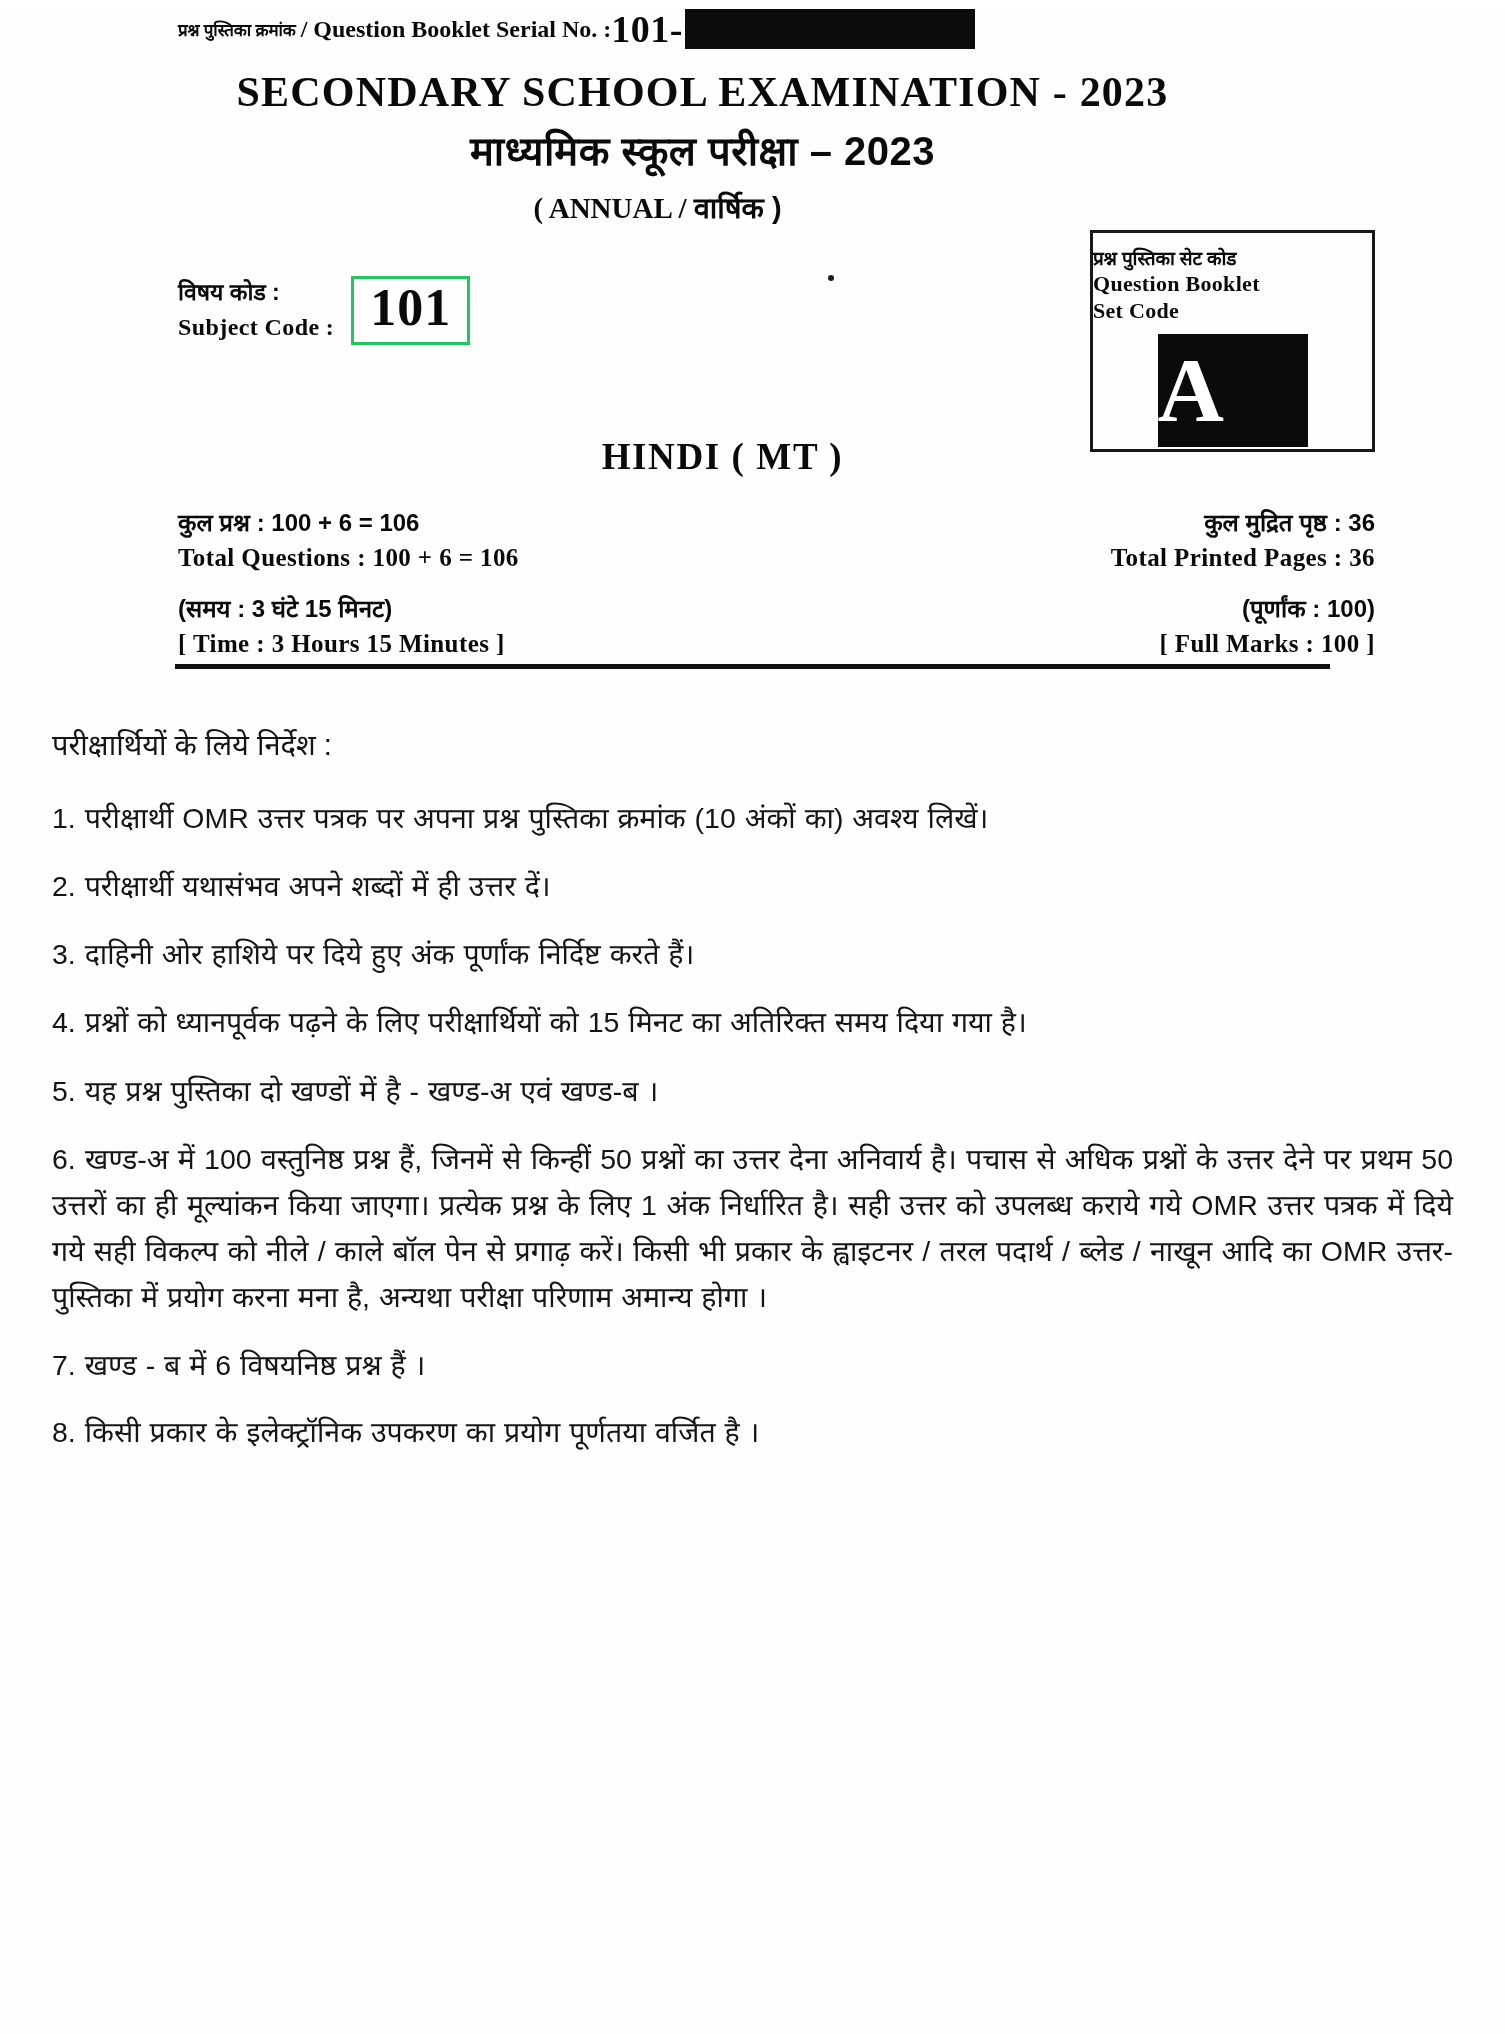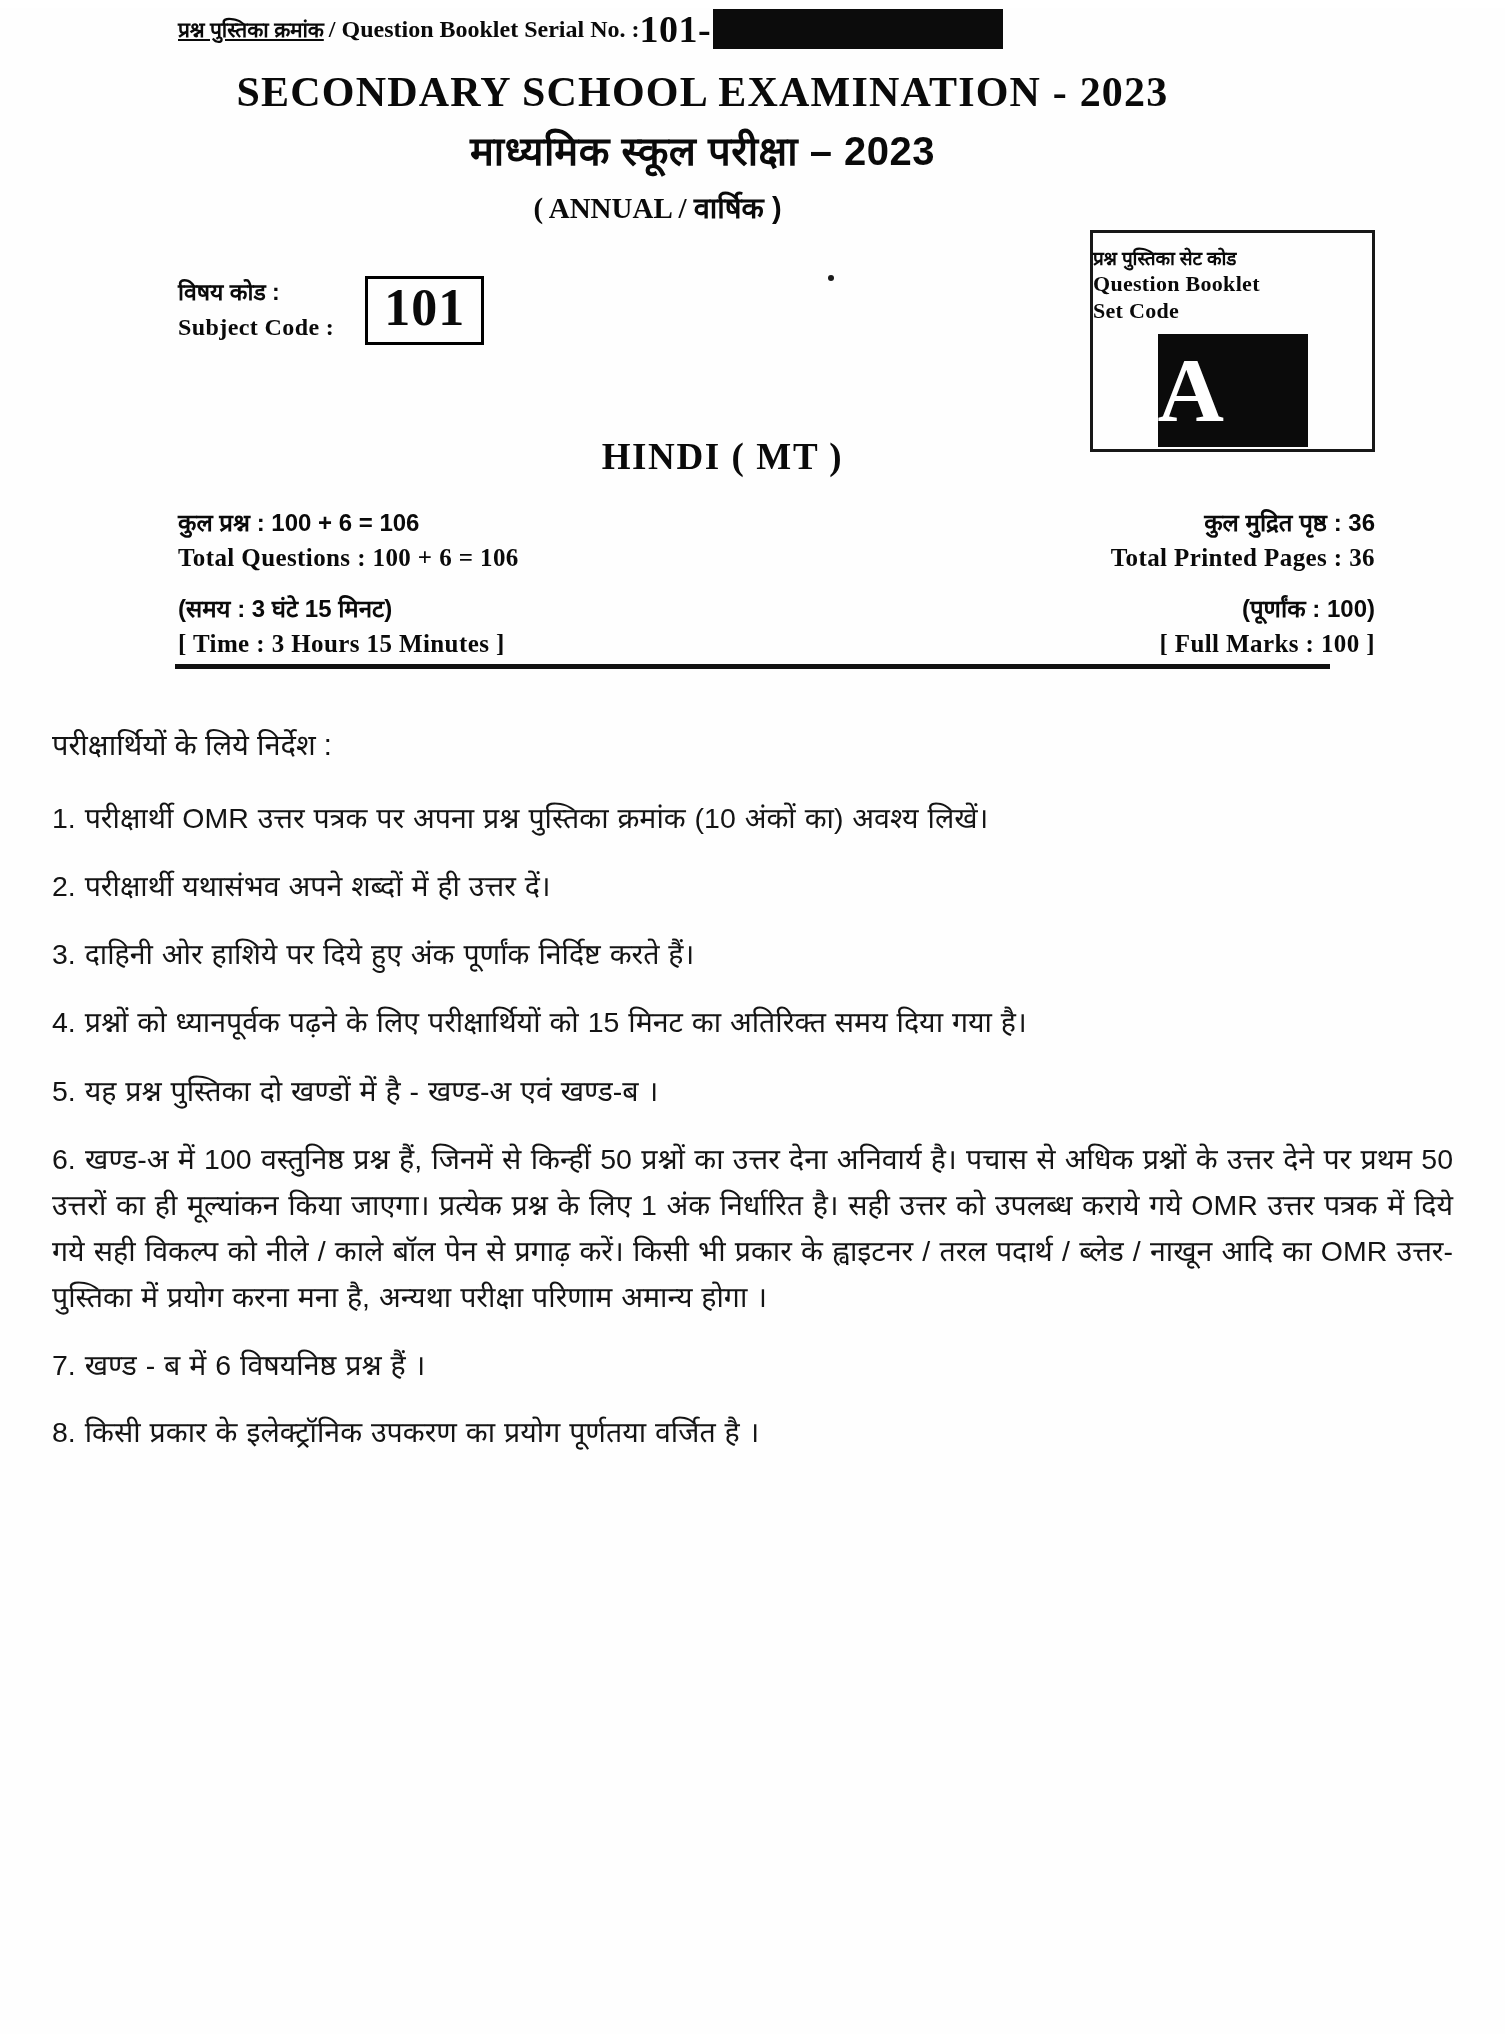--- a/index.html
+++ b/index.html
@@ -30,24 +30,23 @@
   .serial-strip {
     display: flex;
     align-items: center;
     margin: 8px 0 0 178px;
     width: 1195px;
     height: 42px;
   }
   .serial-label-hi {
     font-family: "Liberation Sans", sans-serif;
     font-weight: bold;
-    font-size: 21px;
+    font-size: 17px;
     letter-spacing: -0.2px;
     white-space: nowrap;
-    text-decoration: underline;
   }
   .serial-label-en {
     font-family: "Liberation Serif", serif;
     font-weight: bold;
     font-size: 24px;
     white-space: nowrap;
     margin-left: 5px;
   }
   .serial-value {
     font-family: "Liberation Serif", serif;
@@ -115,22 +114,21 @@
     line-height: 1.45;
     text-align: left;
     white-space: nowrap;
   }
   .sc-labels .en {
     font-family: "Liberation Serif", serif;
     font-size: 24px;
     letter-spacing: 0.4px;
   }
   .sc-box {
-    margin-left: 14px;
-    border: 3px solid #000000;
+    border: 3px solid #22c55e;
     padding: 2px 16px 6px 16px;
     font-family: "Liberation Serif", serif;
     font-weight: bold;
     font-size: 52px;
     line-height: 1.05;
     letter-spacing: 1px;
   }
 
   .setcode-box {
     position: absolute;

